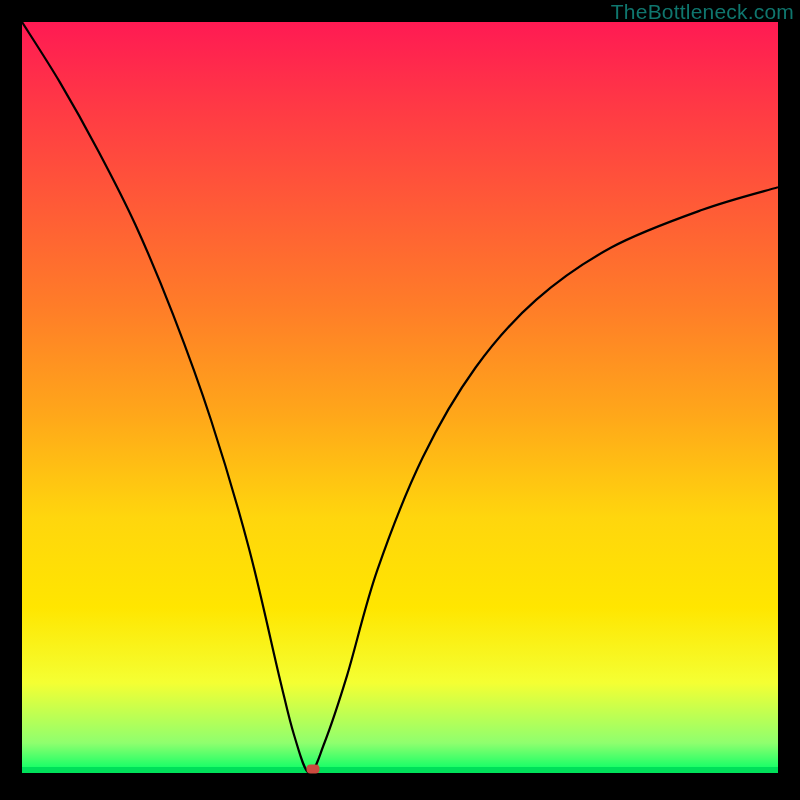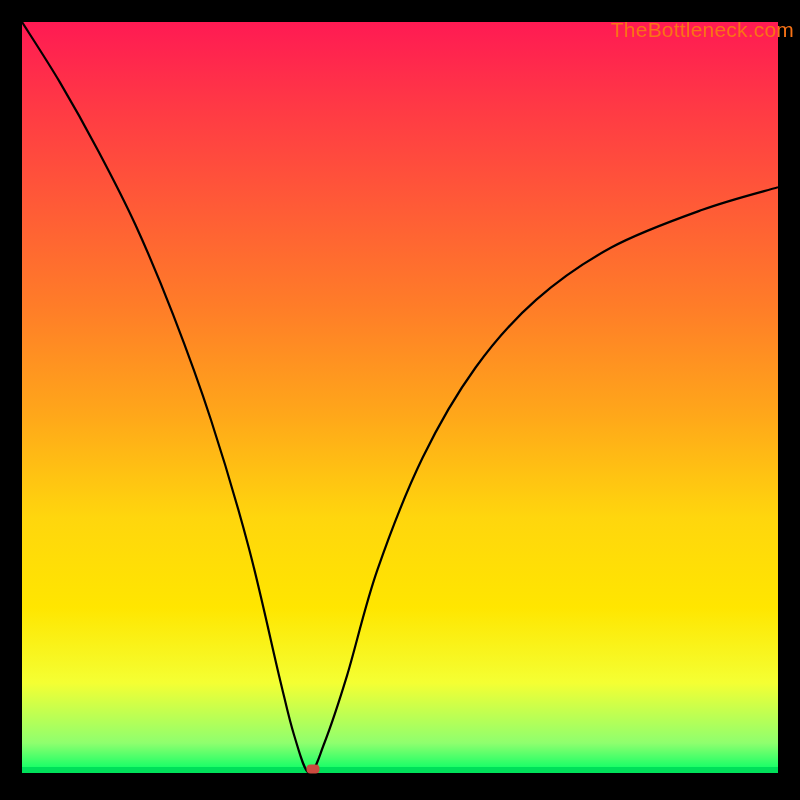--- a/index.html
+++ b/index.html
@@ -42,23 +42,23 @@
   .green-band {
     position: absolute;
     left: 0;
     bottom: 5px;
     width: 756px;
     height: 6px;
     background: #00e05a;
   }
   .watermark {
     position: absolute;
-    top: 18px;
+    top: 0;
     right: 6px;
-    color: #f97316;
+    color: #0f766e;
     font-size: 21px;
     font-weight: 500;
     letter-spacing: 0.2px;
     z-index: 5;
   }
   svg.curve {
     position: absolute;
     left: 0;
     top: 0;
     width: 756px;

